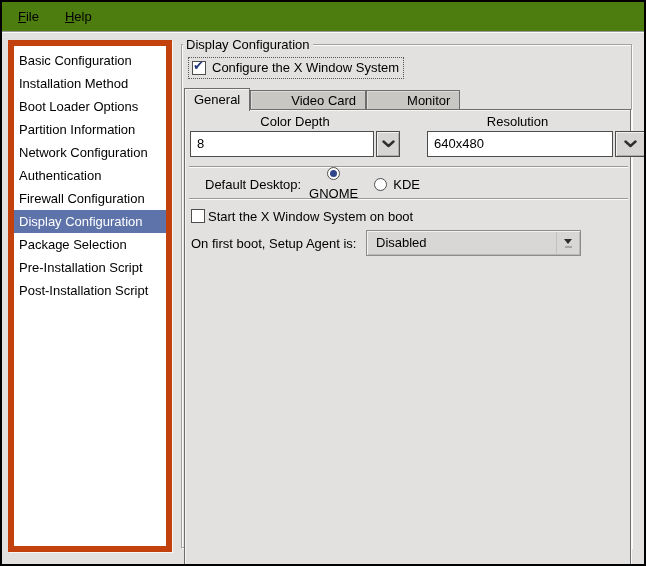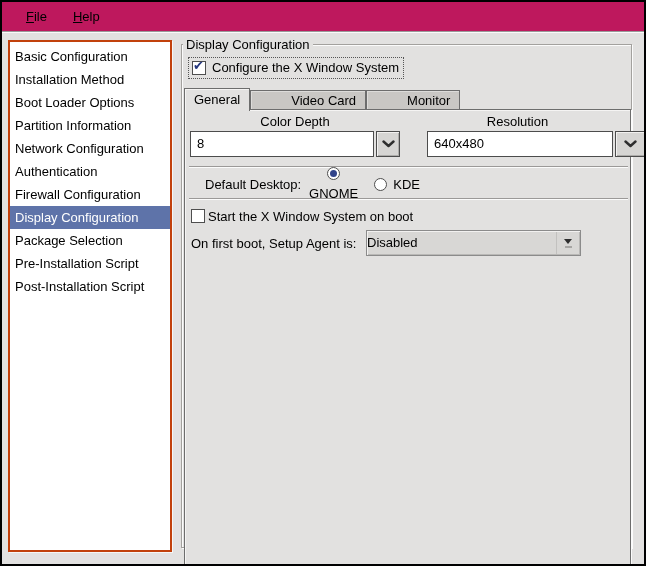--- a/index.html
+++ b/index.html
@@ -14,34 +14,34 @@
     width: 646px; height: 566px;
     background: #e2e1e0;
     border: 2px solid #000;
     overflow: hidden;
   }
 
   
   #menubar {
     position: absolute; left: 0; top: 0; right: 0; height: 30px;
     display: flex; align-items: center;
-    padding-left: 16px; gap: 10px;
+    padding-left: 8px; gap: 10px;
     border-bottom: 1px solid #9a9a9a;
     box-shadow: 0 1px 0 #fafafa;
-    background: #be185d;
+    background: #4d7c0f;
   }
   .menu-item { padding: 3px 8px; cursor: default; }
   .menu-item span { display: block; }
   .menu-item span::first-letter { text-decoration: underline; }
 
   
   #sidebar {
     position: absolute; left: 6px; top: 38px; width: 164px; height: 512px;
     background: #fff;
-    border: 2px solid #c2410c;
+    border: 6px solid #c2410c;
     box-shadow: 1px 1px 0 #f6f6f6;
     overflow: hidden;
     padding-top: 3px;
   }
   .list-item {
     height: 23px; line-height: 23px;
     padding-left: 5px;
     white-space: nowrap;
     cursor: default;
   }
@@ -146,21 +146,21 @@
     border-bottom: 1px solid #fbfbfb;
   }
   .row { position: absolute; display: flex; align-items: center; }
 
   
   #setup-agent-dropdown {
     position: absolute; left: 181px; top: 120px; width: 215px; height: 26px;
     background: #d8d7d5;
     border: 1px solid #8b8b8b;
     box-shadow: inset 1px 1px 0 #f2f1f0, inset -1px -1px 0 #b9b8b6;
-    line-height: 24px; 
+    line-height: 24px; padding-left: 9px;
     cursor: default;
   }
   #setup-agent-indicator {
     position: absolute; right: 1px; top: 1px; bottom: 1px; width: 23px;
     border-left: 1px solid #c2c1bf;
     display: flex; flex-direction: column; align-items: center; justify-content: center;
   }
   .tri-down {
     width: 0; height: 0;
     border-left: 4px solid transparent;

